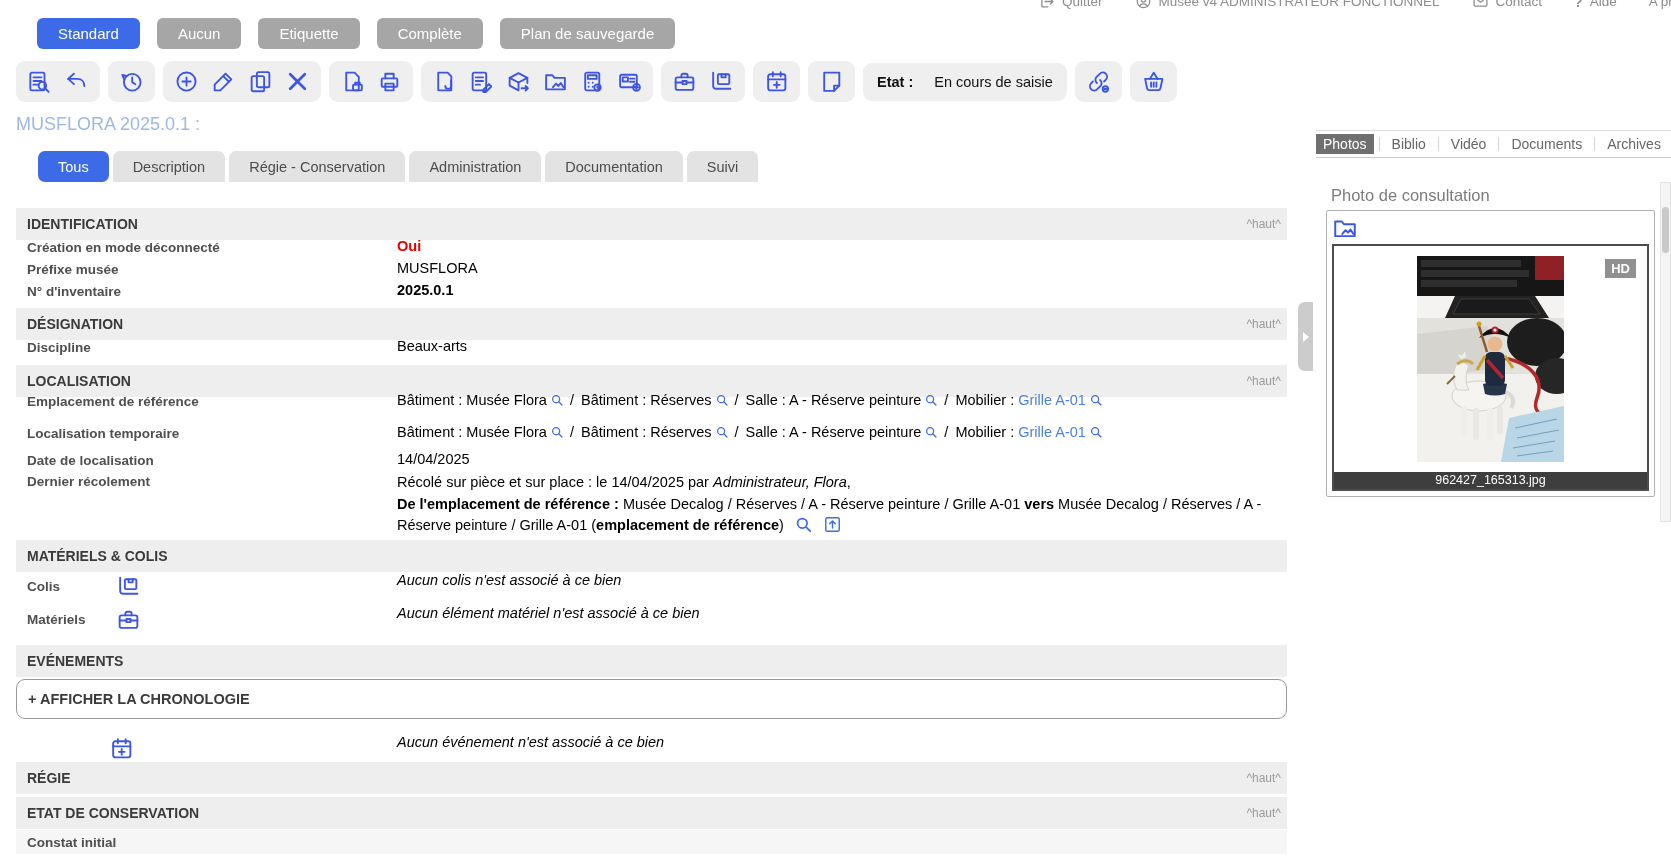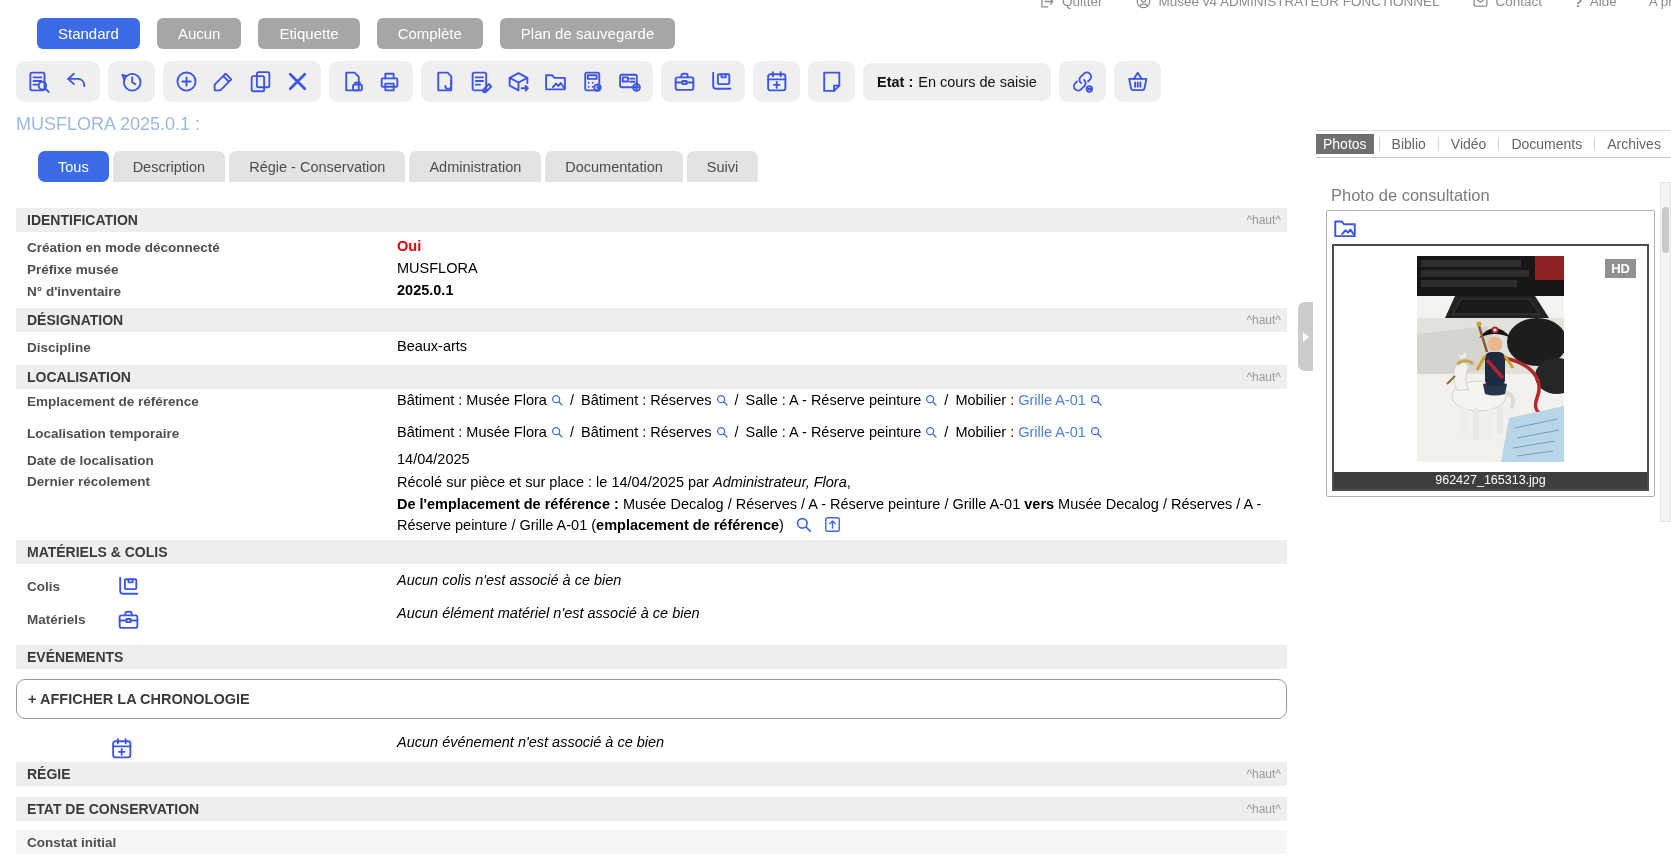--- a/index.html
+++ b/index.html
@@ -27,33 +27,33 @@
   .vtab.active{background:var(--tab-blue);}
 
   
   .toolbar{position:absolute;left:16px;top:61px;display:flex;gap:8px;align-items:center;}
   .tgroup{background:#efefef;border-radius:9px;height:41px;display:flex;align-items:center;
           padding:0 8px;gap:6px;}
   .tbtn{width:31px;height:31px;display:flex;align-items:center;justify-content:center;
         color:var(--icon-blue);cursor:pointer;}
   .tbtn svg{width:25px;height:25px;}
   .status{background:#efefef;border-radius:9px;height:38px;display:flex;align-items:center;
-          padding:0 14px;font-size:14.5px;gap:5px;}
+          padding:0 14px;font-size:14.5px;gap:21px;}
   .status b{font-weight:bold;}
 
   
   .rec-title{position:absolute;left:16px;top:114px;font-size:18px;color:var(--title-blue);}
   .rec-tabs{position:absolute;left:38px;top:151px;display:flex;gap:4px;}
   .rtab{height:31px;padding:0 20px;display:flex;align-items:center;background:#e3e3e3;
         color:#4c4c4c;font-size:14.5px;border-radius:7px 7px 0 0;cursor:pointer;}
   .rtab.active{background:var(--tab-blue);color:#fff;border-radius:7px;}
 
   
   .content{position:absolute;left:16px;top:196px;width:1271px;font-size:14.5px;}
-  .sec{position:absolute;left:0;width:100%;background:#eeeeee;height:24px;display:flex;
+  .sec{position:absolute;left:0;width:100%;background:#eeeeee;height:32px;display:flex;
        align-items:center;font-weight:bold;color:#3a3a3a;font-size:14px;padding-left:11px;}
   .haut{position:absolute;right:6px;font-weight:normal;color:#9a9a9a;font-size:12px;cursor:pointer;}
   .row{position:absolute;left:0;width:100%;display:flex;align-items:flex-start;}
   .lbl{width:381px;min-width:381px;padding-left:11px;font-weight:bold;color:#4f4f4f;
        font-size:13.5px;padding-top:2px;display:flex;align-items:center;}
   .val{flex:1;color:#000;}
   .red{color:var(--red);font-weight:bold;}
   .bold{font-weight:bold;}
   .em{font-style:italic;}
   .nowrap{white-space:nowrap;}

